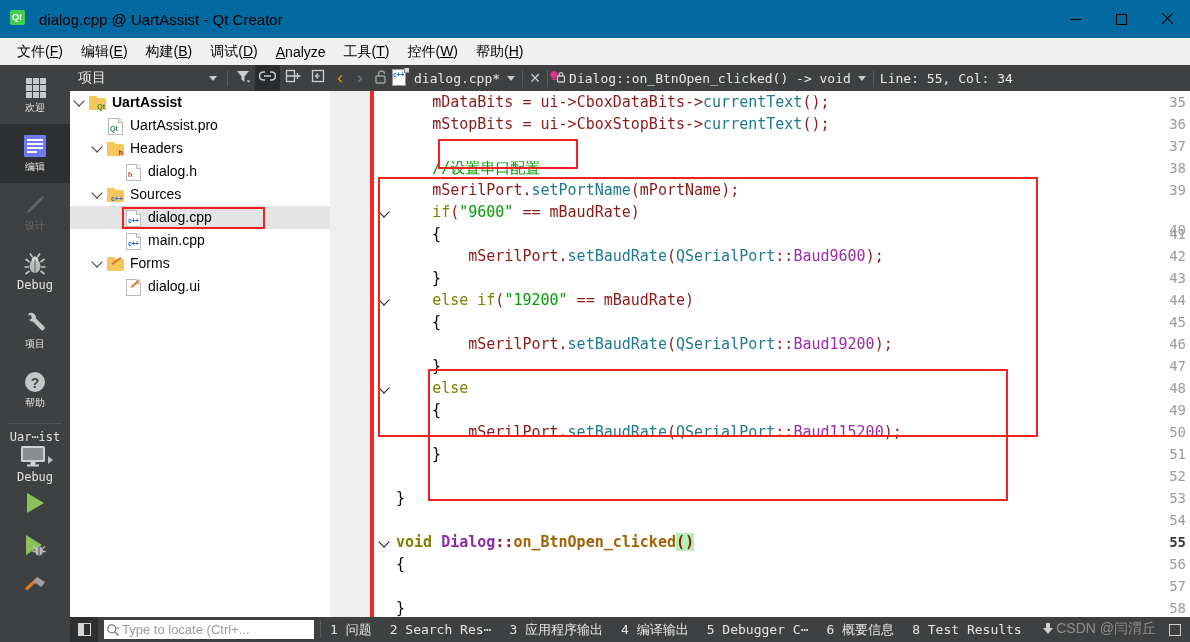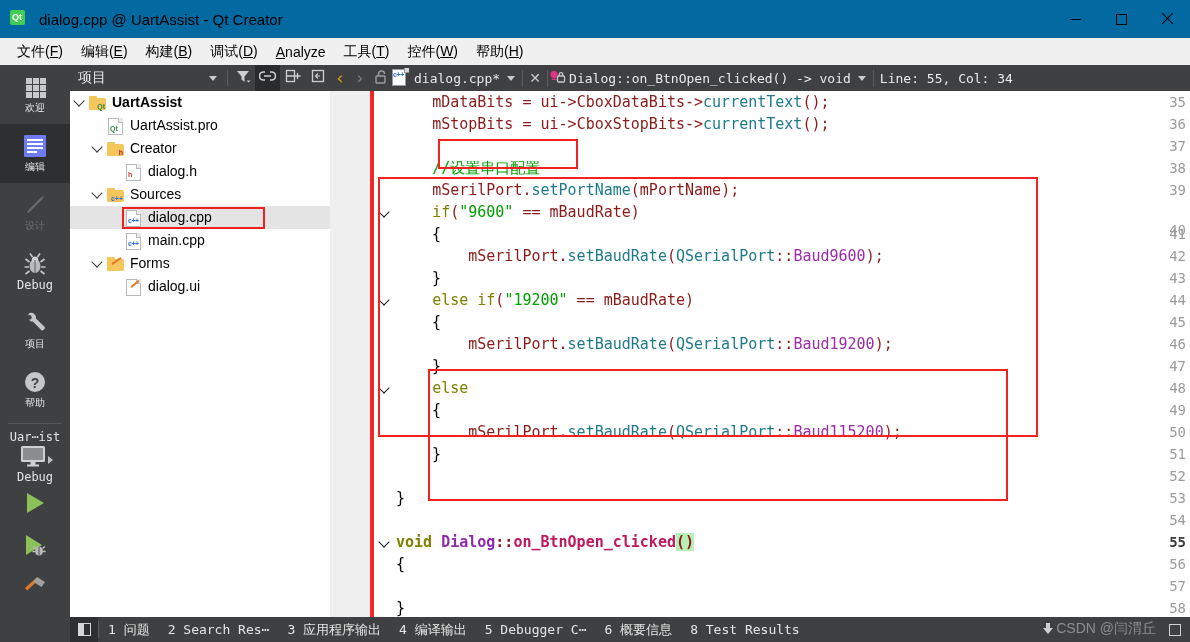--- a/index.html
+++ b/index.html
@@ -254,21 +254,21 @@
   }
   .codeline {
     position: absolute; left: 66px; height: 22px; line-height: 22px; white-space: pre;
     font-family: "DejaVu Sans Mono", monospace; font-size: 15px;
   }
   .codeline.cur { font-weight: bold; }
   
   .t-kw   { color: #808000; }
   .t-mem  { color: #8b1a1a; }
   .t-fn   { color: #1d7a8c; }
-  .t-fnb  { color: #be185d; font-weight: bold; }
+  .t-fnb  { color: #a16207; font-weight: bold; }
   .t-cls  { color: #8d2bab; }
   .t-enum { color: #9b2ba8; }
   .t-str  { color: #00a000; }
   .t-cmt  { color: #00a000; }
   .t-op   { color: #8b1a1a; }
   .t-pl   { color: #000000; }
   .t-match{ background: #b7f0b7; color: #8b1a1a; }
 
   
   .annot { position: absolute; border: 2.5px solid #f42121; pointer-events: none; }
@@ -541,21 +541,21 @@
           <span class="tw">
             <span class="chev"></span>
           </span>
           <span class="ti">
             <span class="fold">
               <span class="t"></span>
               <span class="b"></span>
               <span class="tag ">h</span>
             </span>
           </span>
-          <span class="tlabel">Creator</span>
+          <span class="tlabel">Headers</span>
         </div>
         <div class="tree-row">
           <span class="tw"></span>
           <span class="tw"></span>
           <span class="tw"></span>
           <span class="ti">
             <span class="filei">
               <span class="corner"></span>
               <span class="lbl h">h</span>
             </span>
@@ -733,20 +733,30 @@
           <div class="annot" style="left: 48px; top: 86px; width: 660px; height: 260px;"></div>
           <div class="annot" style="left: 98px; top: 278px; width: 580px; height: 132px;"></div>
         </div>
     </div>
   </div>
 
   <div class="statusbar">
     <div class="side-toggle">
       <span class="sq"></span>
     </div>
+    <div class="locator">
+      <span class="mag">
+        <svg width="14" height="14" viewBox="0 0 14 14">
+          <circle cx="5.8" cy="5.8" r="4" fill="none" stroke="#7a7a7a" stroke-width="1.3"></circle>
+          <path d="M8.8 8.8 L12.5 12.5" stroke="#7a7a7a" stroke-width="1.5"></path>
+          <path d="M11 4.5 l2 1.5" stroke="#7a7a7a" stroke-width="1.1"></path>
+        </svg>
+      </span>
+      <span class="lp">Type to locate (Ctrl+...</span>
+    </div>
     <div class="sb-sep"></div>
     <div id="panes" style="display:flex;align-items:center">
         <span class="sb-item">1 问题</span>
         <span class="sb-item">2 Search Res⋯</span>
         <span class="sb-item">3 应用程序输出</span>
         <span class="sb-item">4 编译输出</span>
         <span class="sb-item">5 Debugger C⋯</span>
         <span class="sb-item">6 概要信息</span>
         <span class="sb-item">8 Test Results</span>
       </div>

